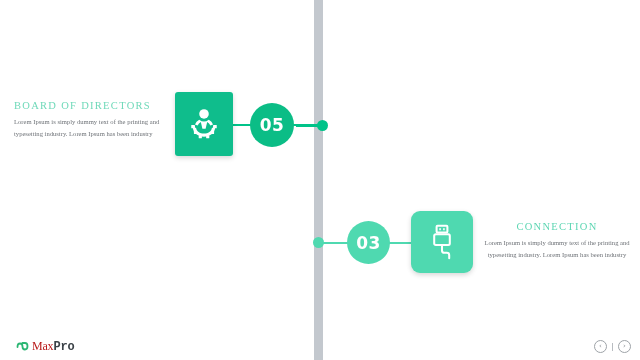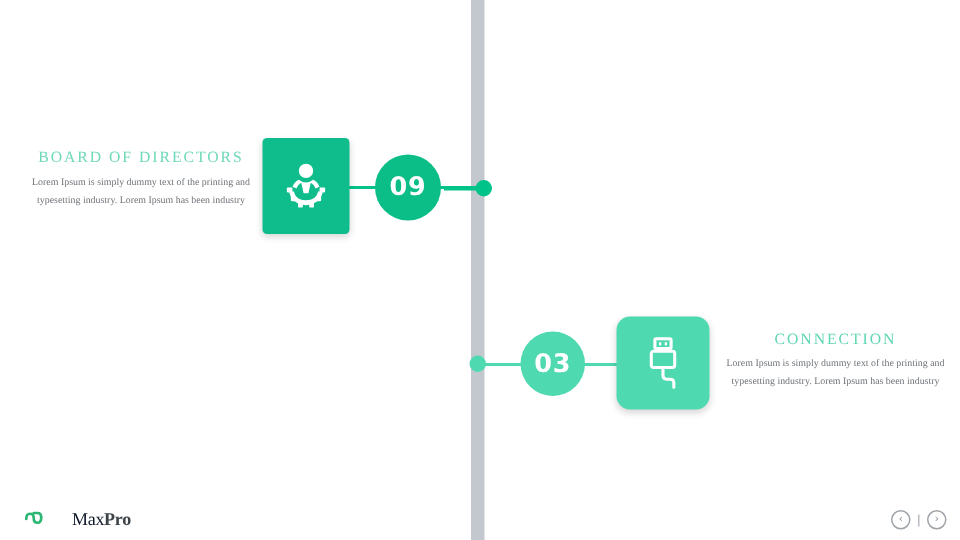--- a/index.html
+++ b/index.html
@@ -117,21 +117,21 @@
   }
 
   
   .text-block {
     position: absolute;
   }
   .block-03 {
     left: 14px;
     top: 100px;
     width: 160px;
-    text-align: center;
+    text-align: left;
   }
   .block-04 {
     left: 484px;
     top: 221px;
     width: 146px;
     text-align: center;
   }
   .block-title {
     font-family: "Liberation Serif", serif;
     font-size: 10.5px;
@@ -158,22 +158,22 @@
     align-items: center;
     gap: 3px;
   }
   .logo-mark { display: block; }
   .logo-text {
     font-family: "Liberation Serif", serif;
     font-size: 12px;
     line-height: 1;
     letter-spacing: -0.2px;
   }
-  .logo-max { color: #0f172a; margin-left: 16px; }
-  .logo-pro { color: #3b4248; font-weight: bold; }
+  .logo-max { color: #b91c1c; }
+  .logo-pro { color: #3b4248; font-weight: bold; font-family: Liberation Mono, monospace; }
 
   
   .nav-controls {
     position: absolute;
     right: 9px;
     top: 340px;
     display: flex;
     align-items: center;
     gap: 5px;
   }
@@ -227,21 +227,21 @@
         <rect x="49" y="34" width="7" height="6" rx="1"></rect>
         <rect x="13" y="45" width="6" height="6" rx="1"></rect>
         <rect x="45" y="45" width="6" height="6" rx="1"></rect>
         <rect x="22" y="53" width="6" height="6" rx="1"></rect>
         <rect x="36" y="53" width="6" height="6" rx="1"></rect>
       </svg>
     </span>
   </div>
 
   <div class="num-circle circle-03">
-    <span>09</span>
+    <span>05</span>
   </div>
 
   <div class="num-circle circle-04">
     <span>03</span>
   </div>
 
   <div class="icon-card card-04">
     <span>
       <svg width="32" height="36" viewBox="0 0 48 60" fill="none" stroke="#ffffff" stroke-width="3.4" stroke-linecap="round" stroke-linejoin="round">
         <rect x="15" y="3" width="18" height="11" rx="1.5"></rect>

